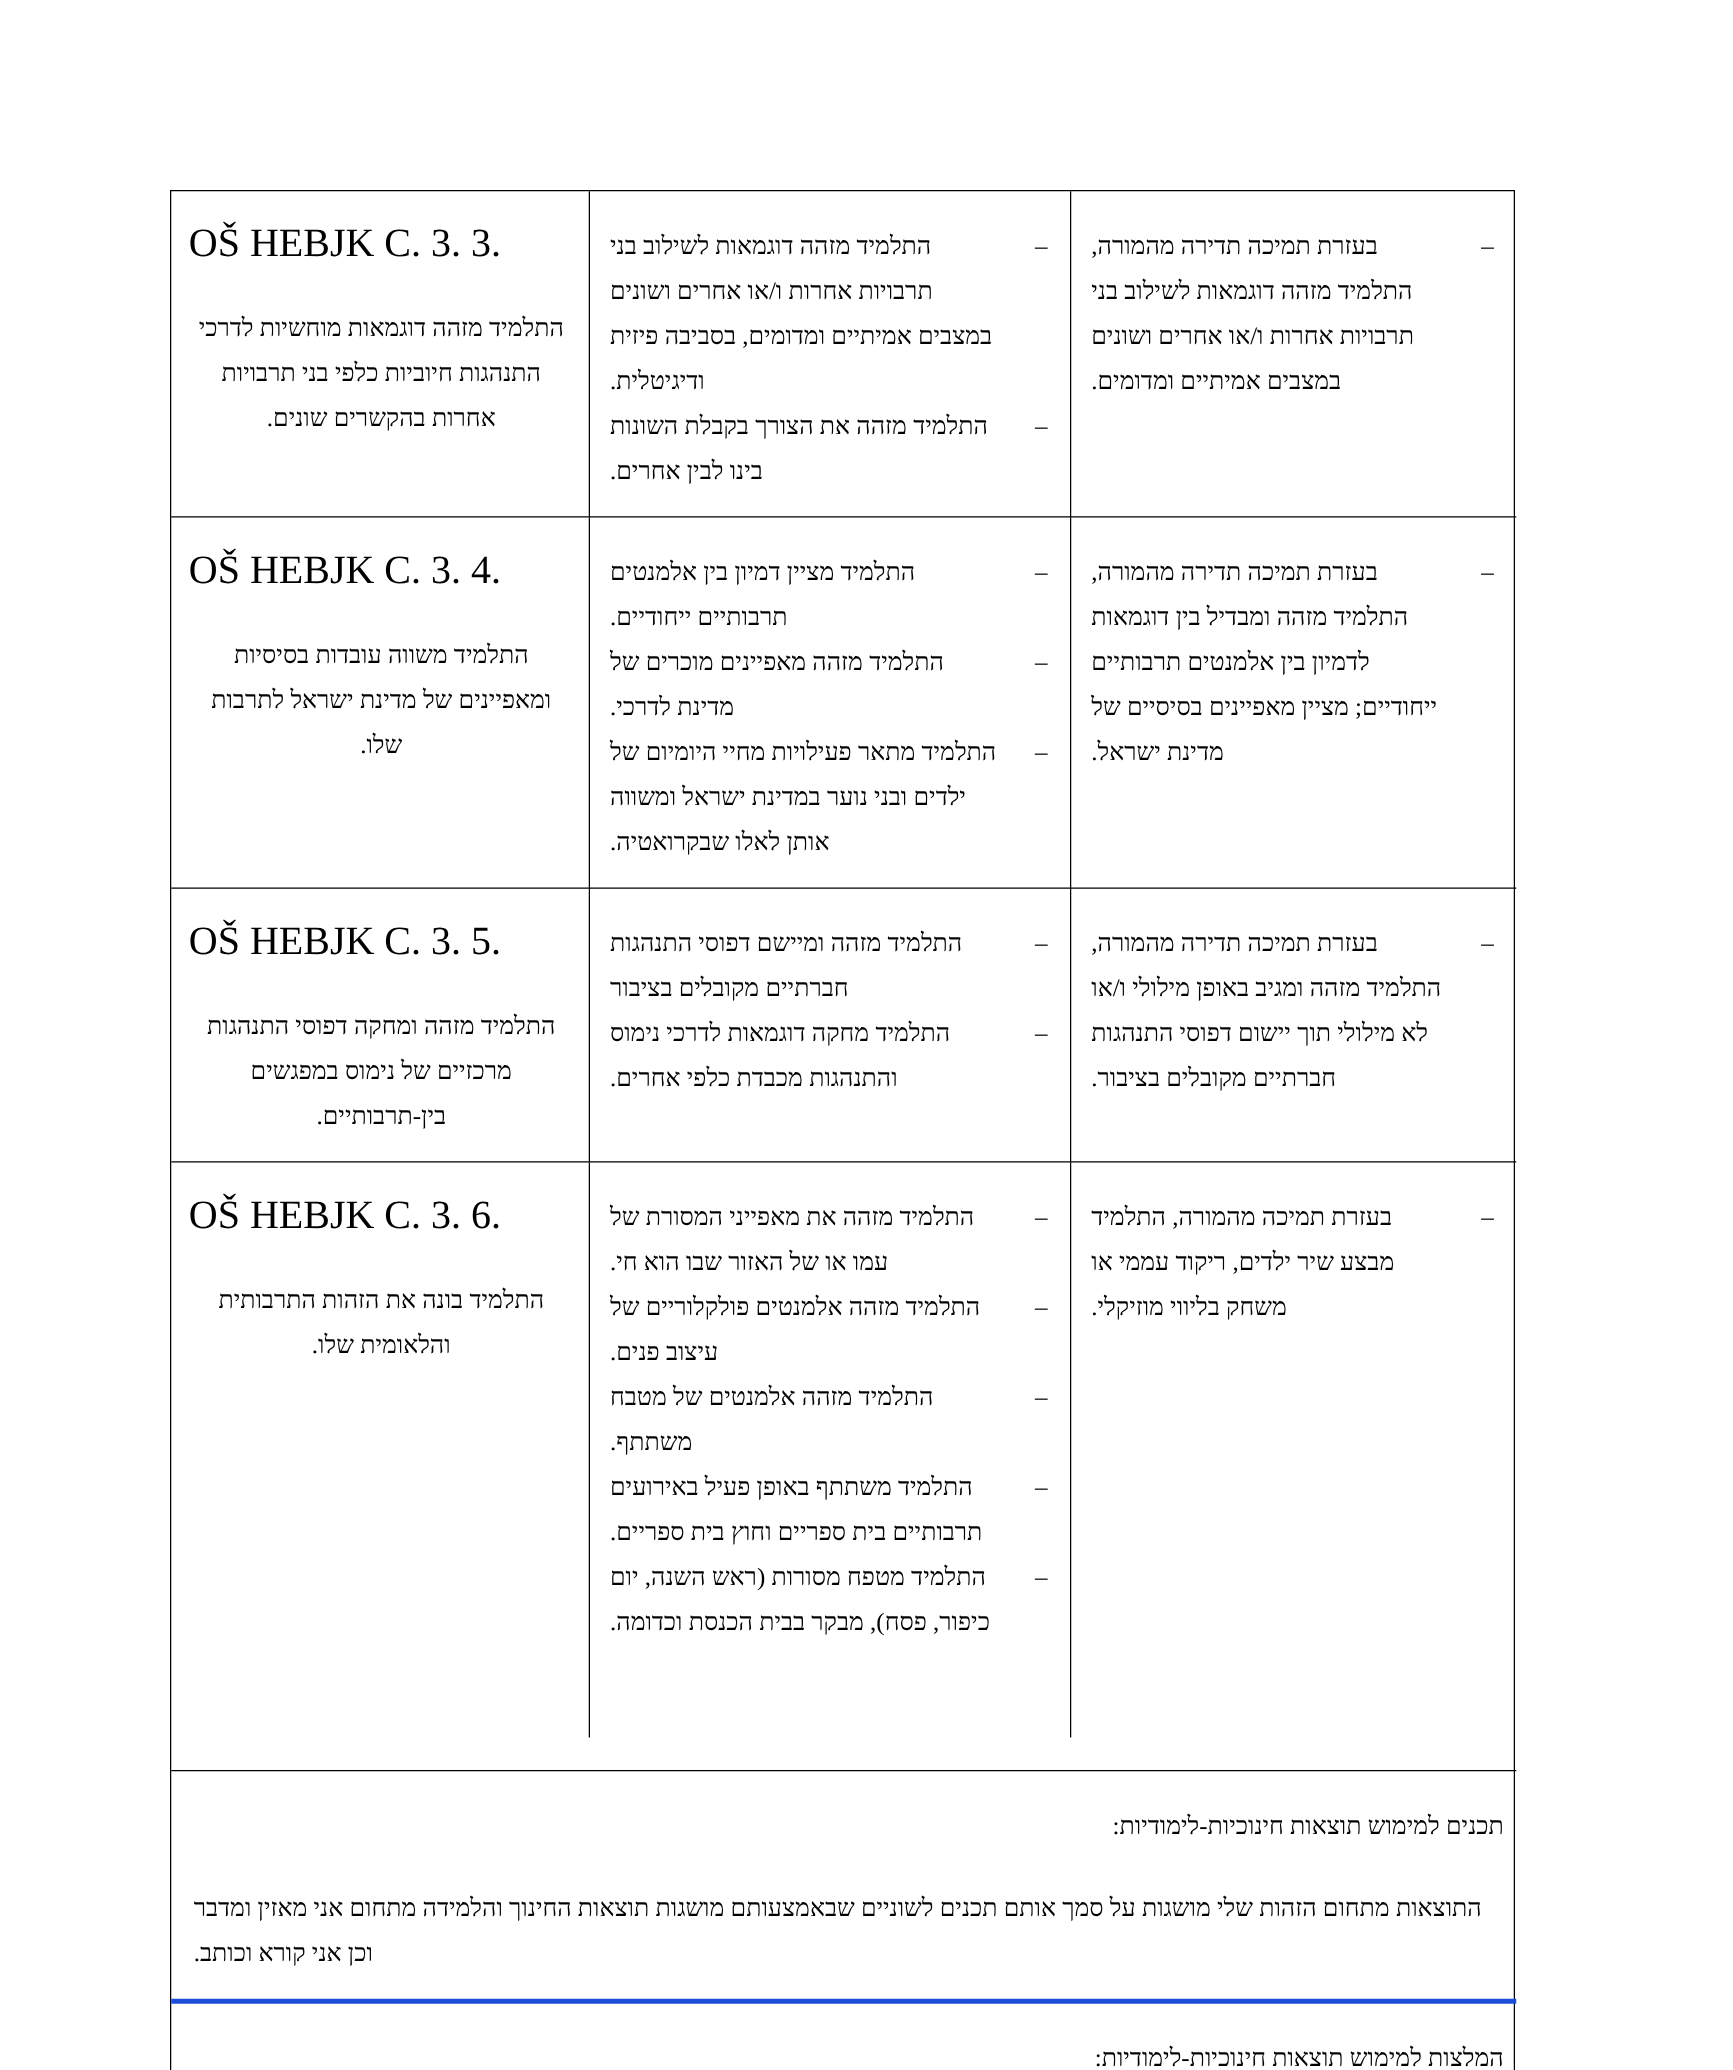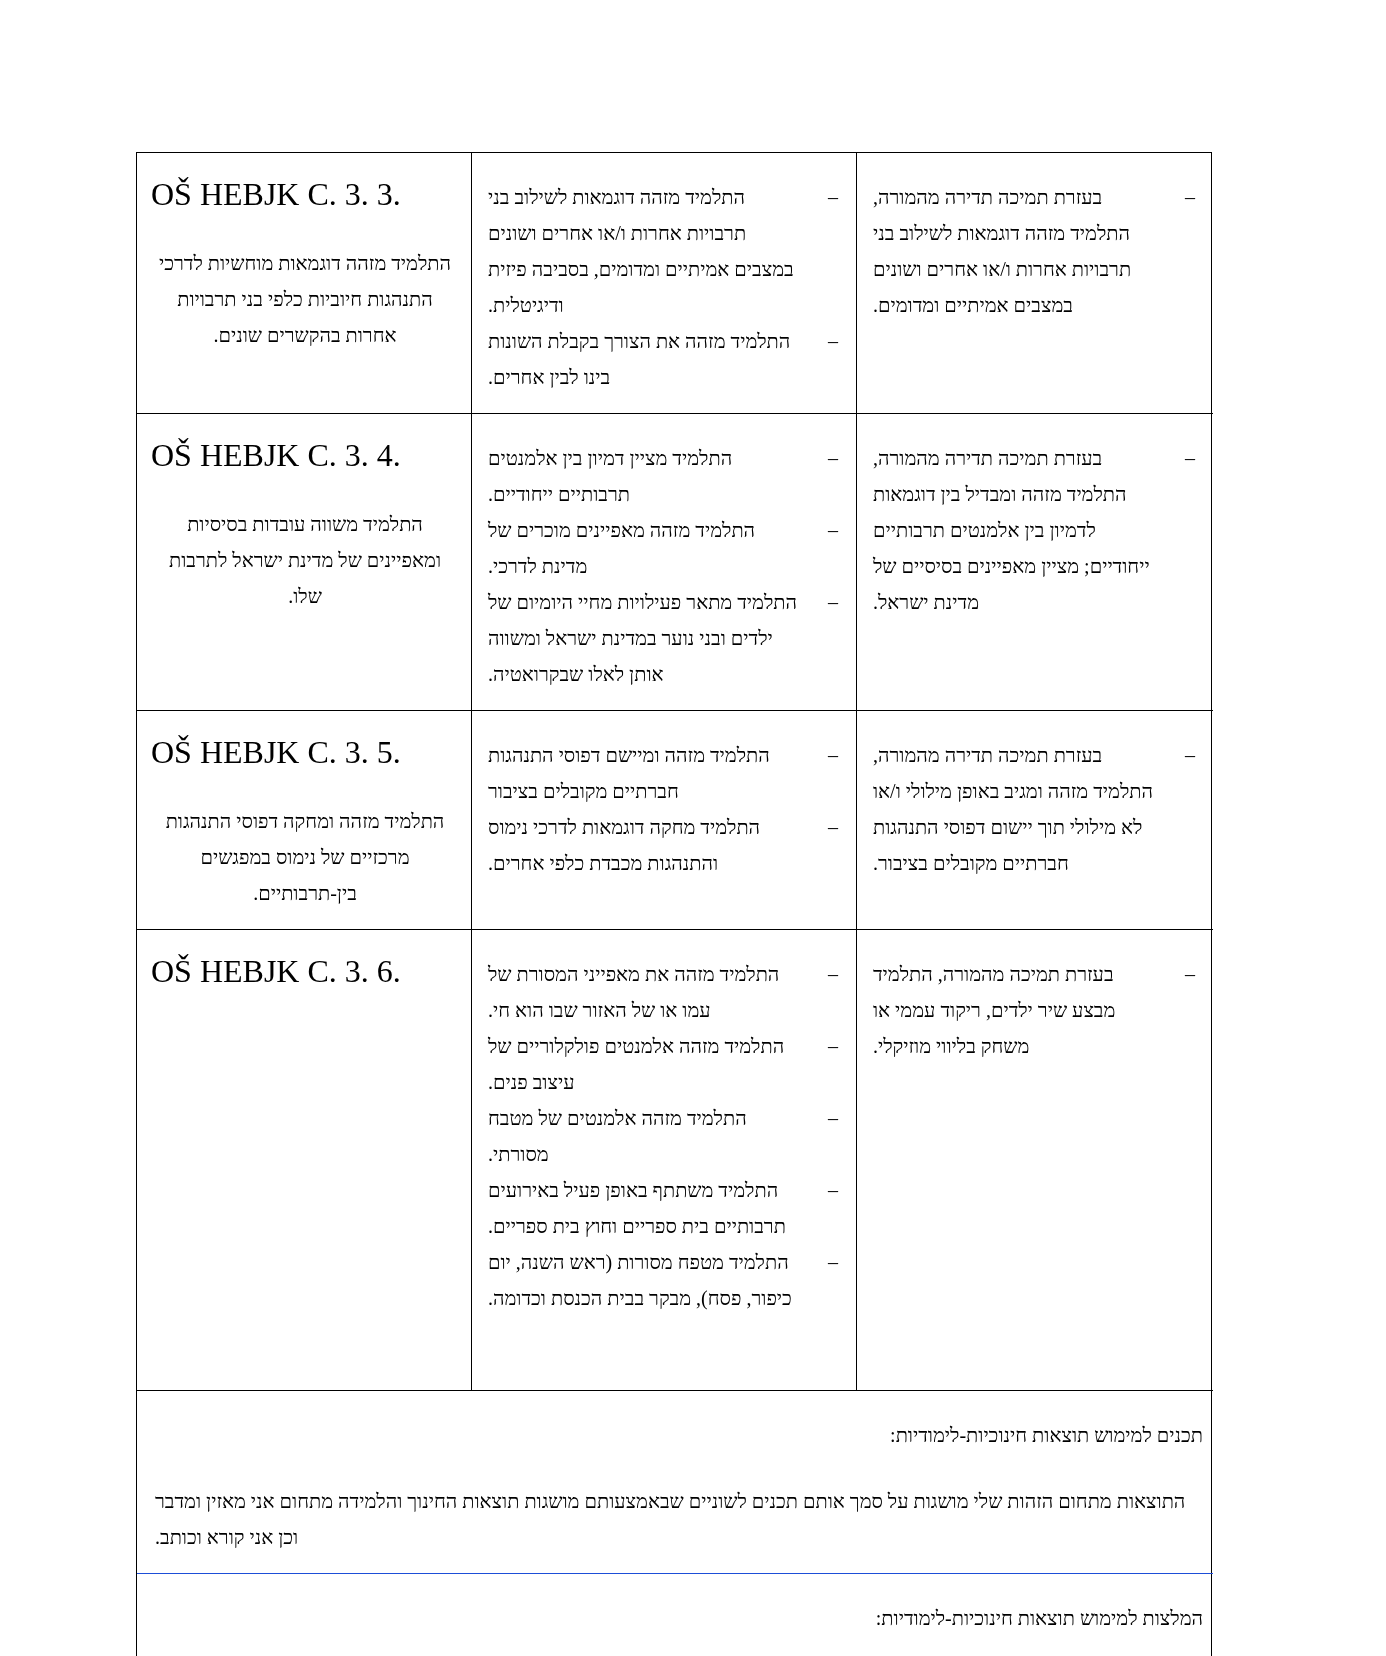--- a/index.html
+++ b/index.html
@@ -71,21 +71,21 @@
     text-align: left;
     padding-left: 6px;
   }
 
   .section {
     grid-column: 1 / -1;
     direction: rtl;
     box-sizing: border-box;
     padding: 26px 10px 18px 12px;
   }
-  .section.first { border-top: 1px solid #000; border-bottom: 1px solid #1d4ed8; min-height: 152px; }
+  .section.first { border-top: 1px solid #000; border-bottom: 4px solid #1d4ed8; min-height: 152px; margin-top: 26px; }
   .section.second { min-height: 150px; }
   .section-heading {
     text-align: right;
     margin: 0 0 30px 0;
   }
   .section-body-center {
     text-align: left;
     margin: 0;
     padding: 0 6px;
   }
@@ -158,33 +158,34 @@
     </div>
     <div class="cell b-bottom b-left r3 bullets">
       <div class="bullet">
         <span class="marker">–</span>
         <span class="btext">בעזרת תמיכה תדירה מהמורה, התלמיד מזהה ומגיב באופן מילולי ו/או לא מילולי תוך יישום דפוסי התנהגות חברתיים מקובלים בציבור.</span>
       </div>
     </div>
 
     <div class="cell code-cell r4">
       <div class="code">OŠ HEBJK C. 3. 6.</div>
+      <div class="desc">התלמיד בונה את הזהות התרבותית והלאומית שלו.</div>
     </div>
     <div class="cell b-left r4 bullets">
       <div class="bullet">
         <span class="marker">–</span>
         <span class="btext">התלמיד מזהה את מאפייני המסורת של עמו או של האזור שבו הוא חי.</span>
       </div>
       <div class="bullet">
         <span class="marker">–</span>
         <span class="btext">התלמיד מזהה אלמנטים פולקלוריים של עיצוב פנים.</span>
       </div>
       <div class="bullet">
         <span class="marker">–</span>
-        <span class="btext">התלמיד מזהה אלמנטים של מטבח מסורתי.</span>
+        <span class="btext">התלמיד מזהה אלמנטים של מטבח משתתף.</span>
       </div>
       <div class="bullet">
         <span class="marker">–</span>
         <span class="btext">התלמיד משתתף באופן פעיל באירועים תרבותיים בית ספריים וחוץ בית ספריים.</span>
       </div>
       <div class="bullet">
         <span class="marker">–</span>
         <span class="btext">התלמיד מטפח מסורות (ראש השנה, יום כיפור, פסח), מבקר בבית הכנסת וכדומה.</span>
       </div>
     </div>

